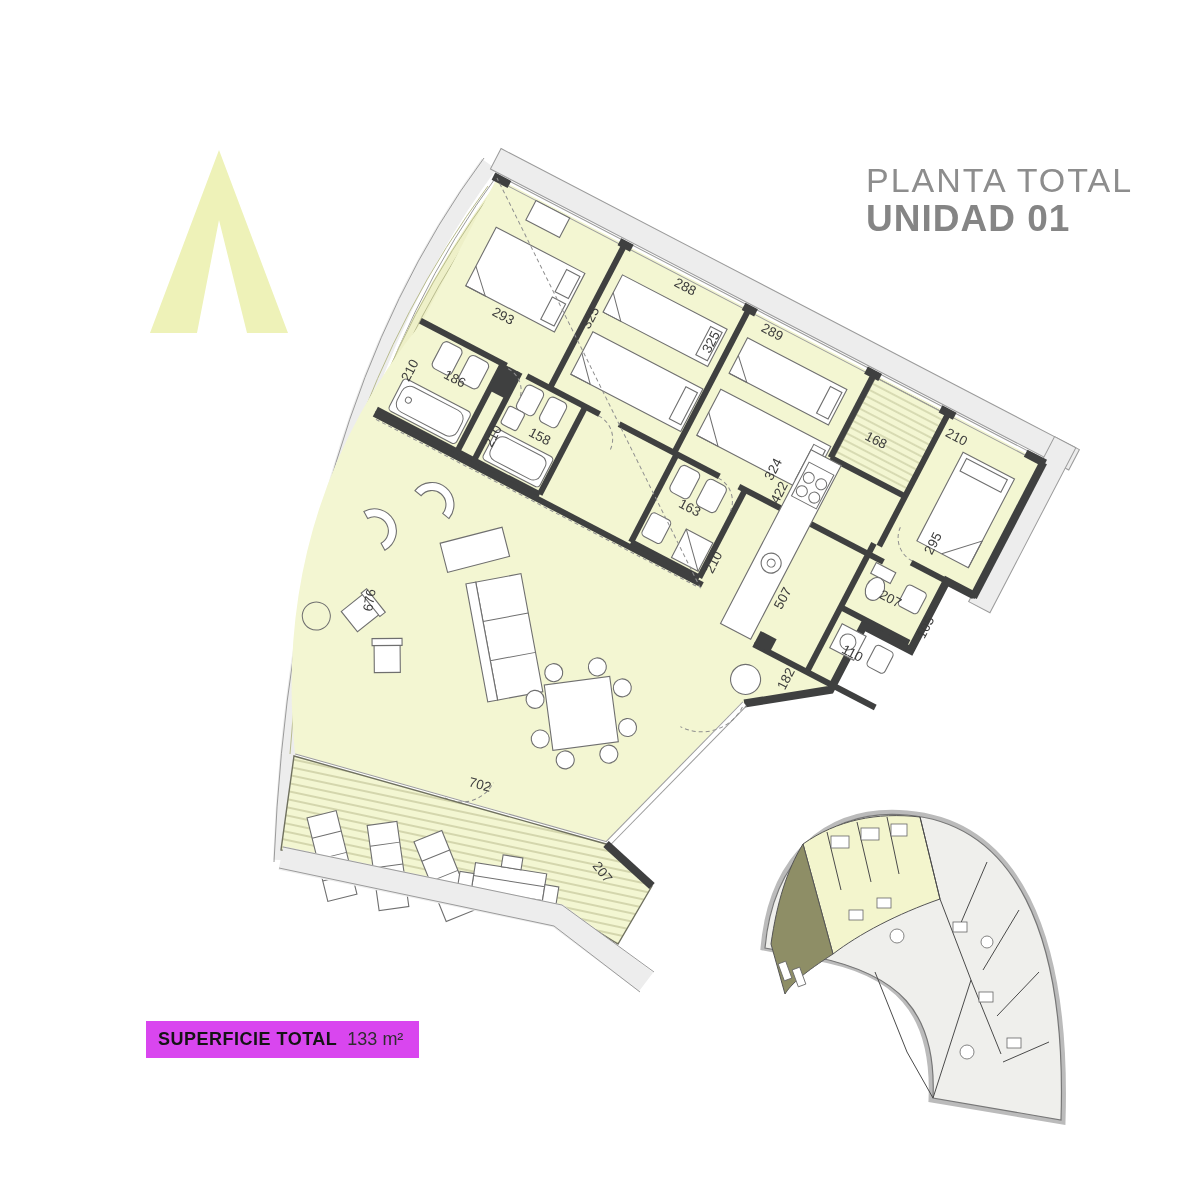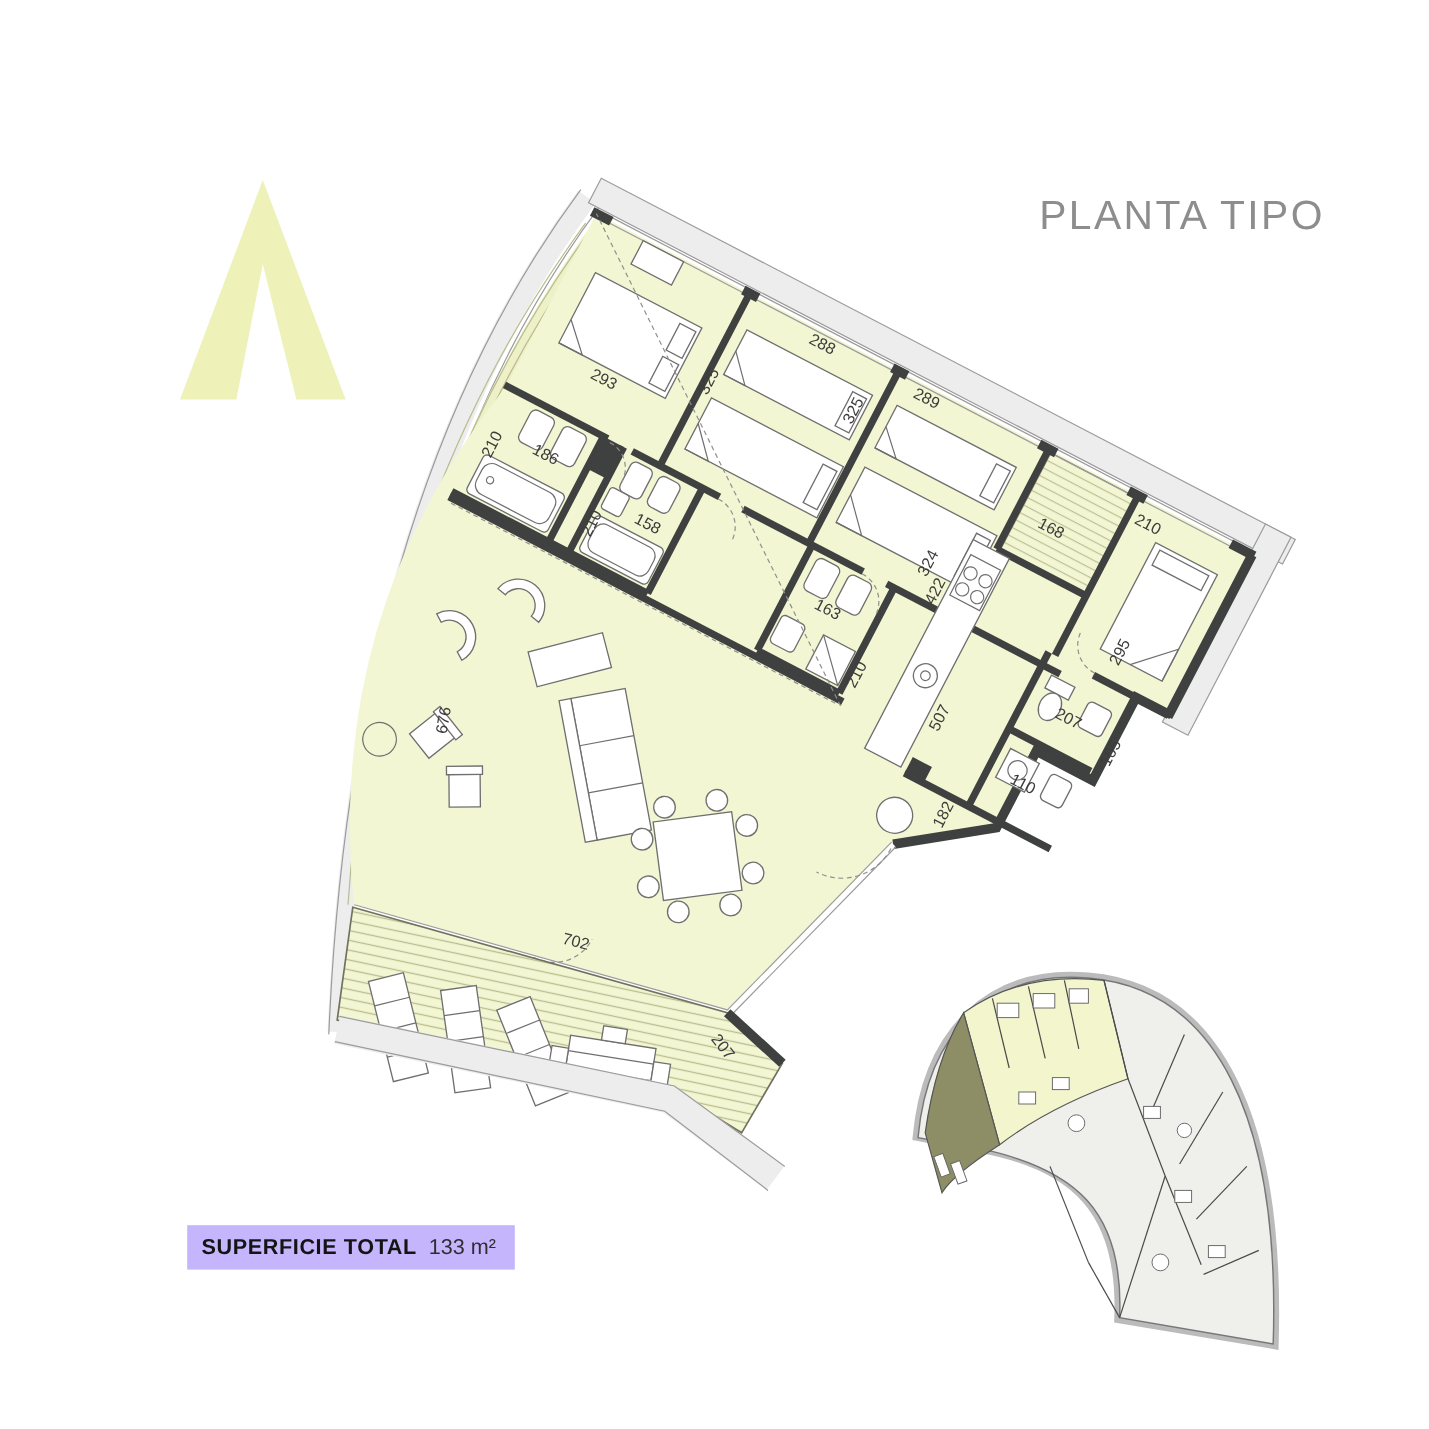--- a/index.html
+++ b/index.html
@@ -2,21 +2,21 @@
 <html><head>
 <meta charset="utf-8">
 <style>
   html,body{margin:0;padding:0;background:#ffffff;}
   body{width:1191px;height:1191px;position:relative;overflow:hidden;
        font-family:"Liberation Sans", sans-serif;}
   .stage{position:absolute;left:0;top:0;width:1191px;height:1191px;}
   .title{position:absolute;left:866px;top:162px;line-height:1.08;}
   .title .l1{font-size:34px;color:#8d8d8d;letter-spacing:2px;font-weight:normal;}
   .title .l2{font-size:37px;color:#858585;letter-spacing:1px;font-weight:bold;}
-  .total-bar{position:absolute;left:156px;top:1021px;background:#c4b5fd;
+  .total-bar{position:absolute;left:146px;top:1021px;background:#d946ef;
              padding:8px 16px 8px 12px;display:flex;align-items:baseline;gap:10px;}
   .total-bar .lbl{font-size:18px;font-weight:bold;color:#141414;letter-spacing:.5px;}
   .total-bar .val{font-size:18px;color:#2e2e2e;}
   svg text.dim{font-family:"Liberation Sans",sans-serif;font-size:13.5px;fill:#3c3c3c;}
   svg .wall{stroke:#3f4040;fill:none;}
   svg .thin{stroke:#6f6f6f;fill:none;stroke-width:1;}
   svg .furn{fill:#ffffff;stroke:#6f6f6f;stroke-width:1.1;}
   svg .dash{stroke:#8f8f8f;stroke-width:1;fill:none;stroke-dasharray:4 3;}
   svg .glz{stroke:#9b9b9b;stroke-width:1;fill:none;}
 </style>
@@ -341,21 +341,22 @@
       <circle cx="230" cy="140" r="6"></circle>
       <circle cx="210" cy="250" r="7"></circle>
       <rect x="24" y="160" width="8" height="18" transform="rotate(-20 28 169)"></rect>
       <rect x="38" y="166" width="8" height="18" transform="rotate(-20 42 175)"></rect>
     </g>
   </g>
 </svg>
 
 
 <div class="title">
-  <div class="l1">PLANTA TIPO</div>
+  <div class="l1">PLANTA TOTAL</div>
+  <div class="l2">UNIDAD 01</div>
 </div>
 
 
 <div class="total-bar">
   <span class="lbl">SUPERFICIE TOTAL</span>
   <span class="val">133 m²</span>
 </div>
 
 </div>
 

